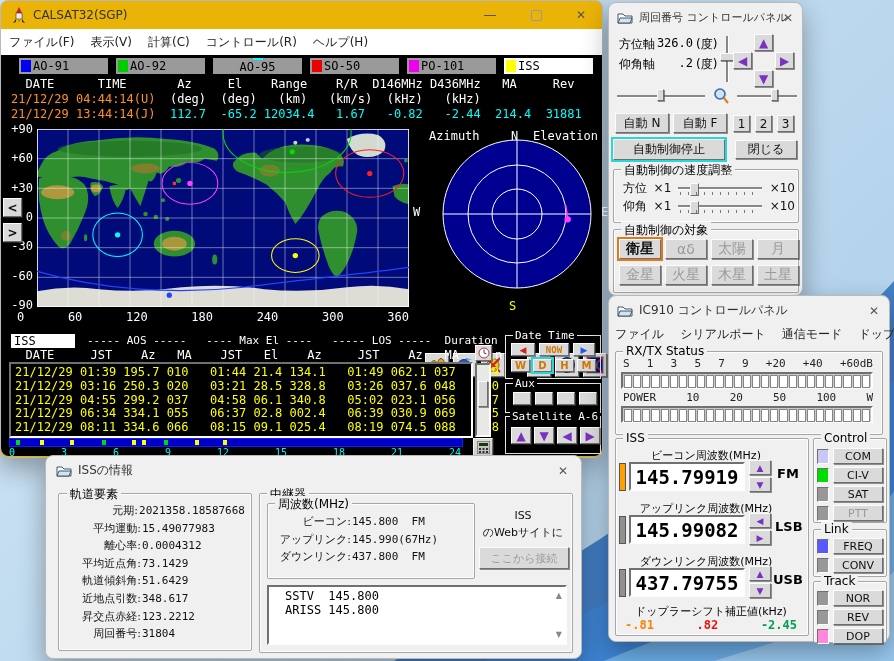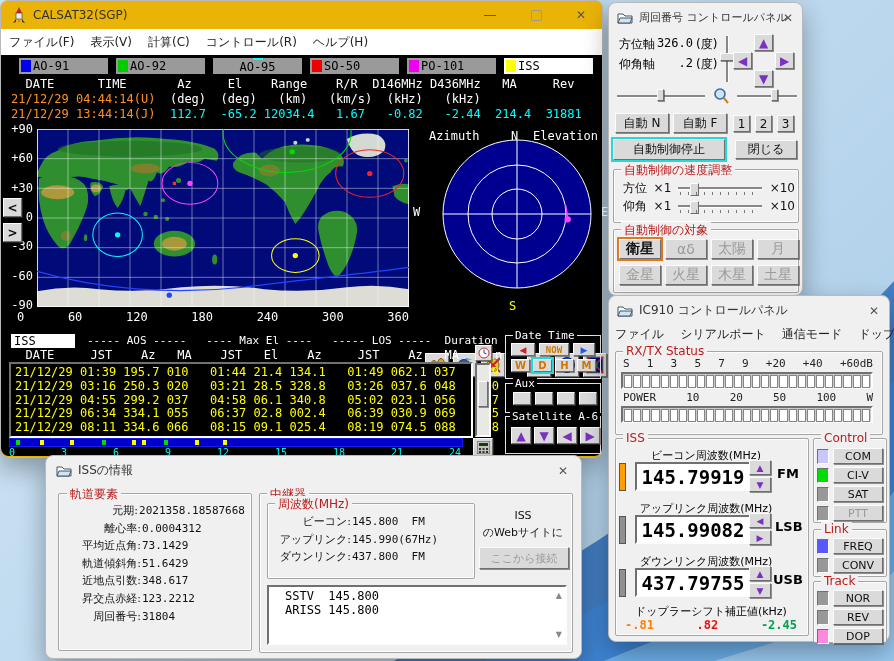--- a/index.html
+++ b/index.html
@@ -17,21 +17,21 @@
   
   .b3{background:#dadada;border:1px solid;border-color:#fcfcfc #6e6e6e #6e6e6e #fcfcfc;
     box-shadow:1px 1px 0 rgba(60,60,60,.55);display:flex;align-items:center;justify-content:center;
     font-size:12px;color:#111;box-sizing:border-box;}
   .sunk{border:2px solid;border-color:#707070 #fdfdfd #fdfdfd #707070;background:#fff;box-sizing:border-box;}
   .dis{color:#9a9a9a !important;}
   .foc{outline:2px solid #28d8d8;}
   .osel{outline:2px solid #e07820;font-weight:bold;}
   
   .gbox{position:absolute;border:1px solid #a6a6a6;border-radius:2px;box-shadow:inset 0 0 0 1px #fdfdfd;}
-  .gleg{position:absolute;font-size:12px;color:#b91c1c;background:#f0f0f0;padding:0 3px;white-space:nowrap;}
+  .gleg{position:absolute;font-size:12px;color:#000000;background:#f0f0f0;padding:0 3px;white-space:nowrap;}
   .gboxw{position:absolute;border:1px solid #e8e8e8;}
   .glegw{position:absolute;font-size:11px;color:#fff;background:#000;padding:0 2px;
     font-family:"DejaVu Sans Mono",monospace;white-space:nowrap;}
   
   #mainwin{left:0;top:0;width:601px;height:456px;background:#eab308;}
   #mainmenu{position:absolute;left:0;top:28px;right:0;height:26px;background:#fff;
     display:flex;align-items:center;padding-left:8px;border-radius:0;}
   .mitem{font-size:12px;color:#222;margin-right:16px;white-space:nowrap;}
   #blackarea{position:absolute;left:0;top:54px;width:601px;height:401px;background:#000;
     border-radius:0 0 8px 8px;}
@@ -46,21 +46,21 @@
   .navbtn{position:absolute;width:19px;height:19px;font-weight:bold;font-size:12px;}
   .tb{position:absolute;width:24px;height:24px;top:298px;}
   .seg{flex:1;height:11px;background:#fff;border:1px solid #858585;}
   .led{width:10px;height:13px;border:1px solid;border-color:#707070 #fdfdfd #fdfdfd #707070;display:inline-block;}
   .ledrow{display:flex;align-items:center;gap:4px;margin-bottom:3px;}
   .ledbtn{width:50px;height:16px;font-size:11px;}
   .kvrow{display:flex;line-height:17.6px;font-size:11px;}
   .kname{width:78px;text-align:right;color:#111;white-space:nowrap;}
   .kval{font-family:"DejaVu Sans Mono",monospace;color:#111;margin-left:1px;white-space:pre;}
   .freqbox{position:absolute;width:116px;height:29px;display:flex;align-items:center;justify-content:center;
-    font-family:"DejaVu Sans Mono",monospace;font-size:19px;font-weight:bold;color:#000;margin-left:6px;}
+    font-family:"DejaVu Sans Mono",monospace;font-size:19px;font-weight:bold;color:#000;}
   .stepbtn{position:absolute;width:22px;height:15px;font-size:9px;color:#7a30c0;font-weight:bold;}
   .modelbl{position:absolute;font-size:13px;font-weight:bold;color:#000;}
   .indbar{position:absolute;width:7px;height:28px;border:1px solid #555;box-sizing:border-box;}
   .flexbetween{display:flex;justify-content:space-between;align-items:flex-end;
     font-family:"DejaVu Sans Mono",monospace;font-size:10px;color:#222;}
   .tmark{position:absolute;top:1px;width:4px;height:5px;}
   .xbtn{position:absolute;width:19px;height:13px;font-size:10px;font-weight:bold;color:#d07800;}
   .hslider{position:relative;width:88px;height:13px;}
   .hslider::before{content:"";position:absolute;left:0;right:0;top:5px;height:2px;
     background:#888;box-shadow:0 1px 0 #fff;}
@@ -374,20 +374,24 @@
   </div>
 
   <div class="gbox" style="left:12px;top:37px;width:192px;height:156px"></div>
   <span class="gleg" style="left:21px;top:30px">軌道要素</span>
   <div class="w" style="left:17px;top:46px;width:182px">
       <div class="kvrow">
         <span class="kname">元期:</span>
         <span class="kval">2021358.18587668</span>
       </div>
       <div class="kvrow">
+        <span class="kname">平均運動:</span>
+        <span class="kval">15.49077983</span>
+      </div>
+      <div class="kvrow">
         <span class="kname">離心率:</span>
         <span class="kval">0.0004312</span>
       </div>
       <div class="kvrow">
         <span class="kname">平均近点角:</span>
         <span class="kval">73.1429</span>
       </div>
       <div class="kvrow">
         <span class="kname">軌道傾斜角:</span>
         <span class="kval">51.6429</span>

